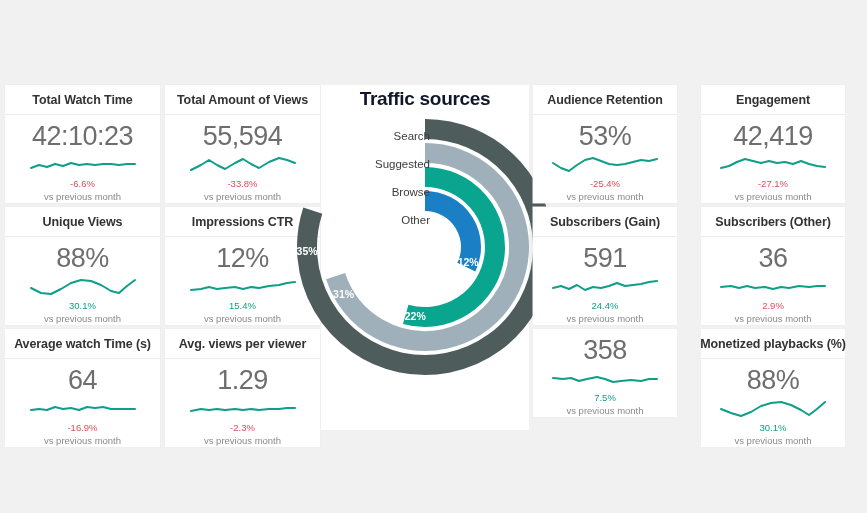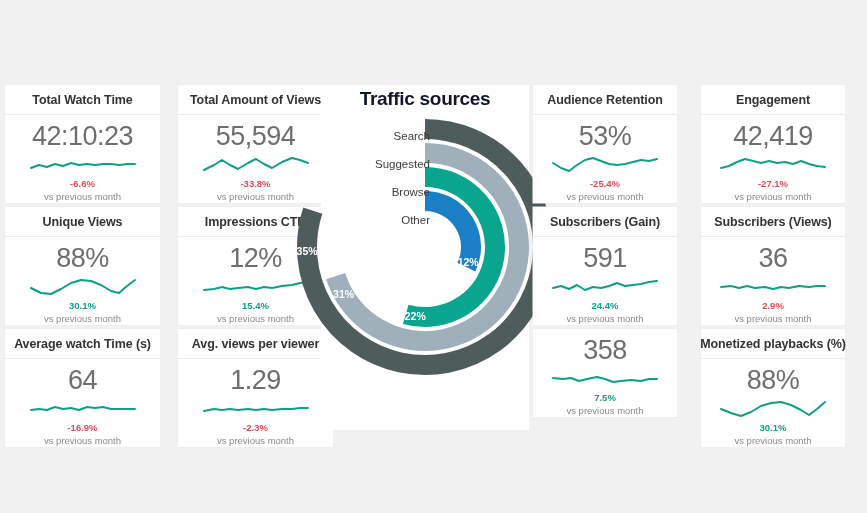--- a/index.html
+++ b/index.html
@@ -7,21 +7,21 @@
     width:867px;height:513px;
     background:#f1f1f1;
     font-family:"Liberation Sans", sans-serif;
     overflow:hidden;
   }
   .dashboard{position:relative;width:867px;height:513px;}
 
   
   .col{position:absolute;top:85px;width:155px;}
   .col-1{left:5px;}
-  .col-2{left:165px;margin-left:13px;}
+  .col-2{left:165px;}
   .col-3{left:533px;}
   .col-4{left:701px;}
   .col-3,.col-4{width:144px;}
 
   .card{
     background:#ffffff;
     margin-bottom:4px;
     box-shadow:0 0 0 0.5px #eeeeee;
   }
   .card-head{
@@ -36,21 +36,21 @@
   .card-body{
     height:84px;
     display:flex;flex-direction:column;align-items:center;
     justify-content:flex-end;padding-top:4px;
   }
   .kpi-value{
     font-size:27px;color:#6e6e6e;font-weight:normal;
     line-height:30px;letter-spacing:-0.5px;
   }
   .spark{display:block;margin:1px 0 0 0;}
-  .delta{font-size:9.5px;font-weight:bold;line-height:11px;margin-top:0px;}
+  .delta{font-size:9.5px;font-weight:normal;line-height:11px;margin-top:0px;}
   .delta.neg{color:#e04b5a;}
   .delta.pos{color:#0f9e87;}
   .vs{font-size:9.5px;color:#8a8a8a;line-height:12px;margin-top:2px;}
 
   
   .chart-panel{
     position:absolute;left:321px;top:85px;width:208px;height:345px;
     background:#ffffff;
   }
   .chart-title{
@@ -219,21 +219,21 @@
           <div class="kpi-value">42,419</div>
           <svg class="spark" width="108" height="26" viewBox="0 0 108 26">
             <polyline points="2,16 10,14 18,10 26,7 34,9 42,11 50,9 58,11 66,10 74,12 82,9 90,12 98,14 106,15" fill="none" stroke="#0f9e87" stroke-width="2" stroke-linecap="round" stroke-linejoin="round"></polyline>
           </svg>
           <div class="delta neg">-27.1%</div>
           <div class="vs">vs previous month</div>
         </div>
       </div>
       <div class="card">
         <div class="card-head">
-          <div class="card-title">Subscribers (Views)</div>
+          <div class="card-title">Subscribers (Other)</div>
         </div>
         <div class="card-body">
           <div class="kpi-value">36</div>
           <svg class="spark" width="108" height="26" viewBox="0 0 108 26">
             <polyline points="2,13 12,12 20,14 28,12 36,14 46,13 54,15 62,13 70,14 80,12 90,13 98,12 106,12" fill="none" stroke="#0f9e87" stroke-width="2" stroke-linecap="round" stroke-linejoin="round"></polyline>
           </svg>
           <div class="delta neg">2.9%</div>
           <div class="vs">vs previous month</div>
         </div>
       </div>

